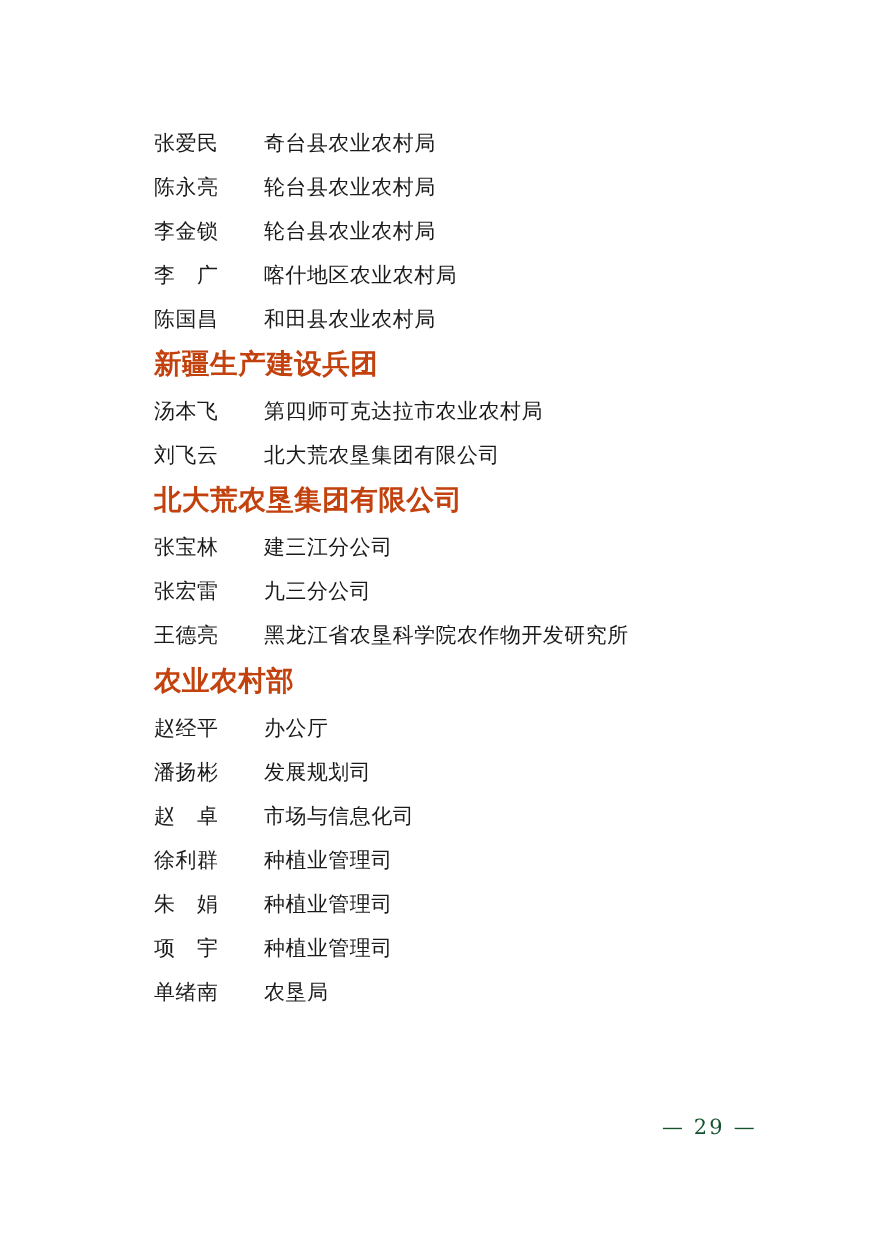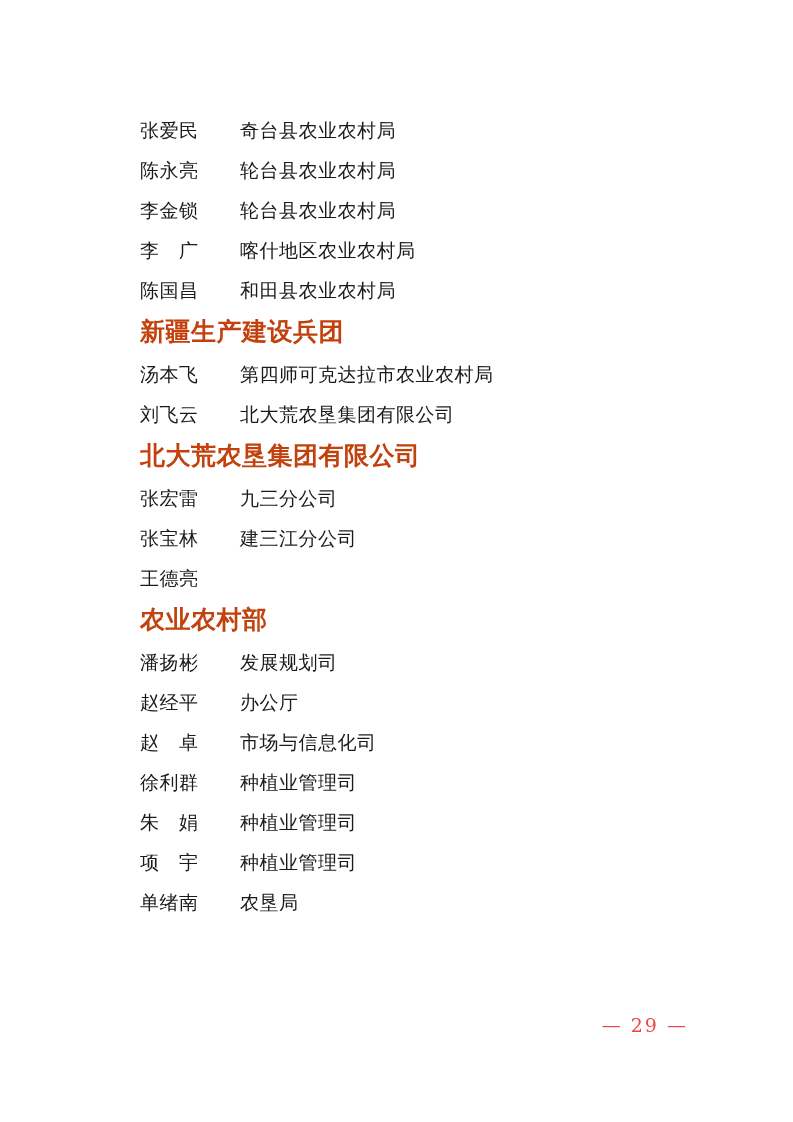--- a/index.html
+++ b/index.html
@@ -59,21 +59,21 @@
   }
   .section-block {
     display: block;
   }
   .page-number {
     position: absolute;
     right: 105px;
     bottom: 86px;
     font-family: "DejaVu Serif", "Liberation Serif", serif;
     font-size: 19px;
-    color: #ef4444;
+    color: #14532d;
     letter-spacing: 2px;
   }
 </style>
 </head>
 <body>
 
 <div class="page">
   <div class="doc-body" id="doc-body">
       <div class="section-block">
         <div class="entry">
@@ -104,40 +104,41 @@
           <span class="org">第四师可克达拉市农业农村局</span>
         </div>
         <div class="entry">
           <span class="name">刘飞云</span>
           <span class="org">北大荒农垦集团有限公司</span>
         </div>
       </div>
       <div class="section-block">
         <div class="section-heading">北大荒农垦集团有限公司</div>
         <div class="entry">
+          <span class="name">张宝林</span>
+          <span class="org">建三江分公司</span>
+        </div>
+        <div class="entry">
           <span class="name">张宏雷</span>
           <span class="org">九三分公司</span>
         </div>
         <div class="entry">
-          <span class="name">张宝林</span>
-          <span class="org">建三江分公司</span>
-        </div>
-        <div class="entry">
           <span class="name">王德亮</span>
+          <span class="org">黑龙江省农垦科学院农作物开发研究所</span>
         </div>
       </div>
       <div class="section-block">
         <div class="section-heading">农业农村部</div>
         <div class="entry">
+          <span class="name">赵经平</span>
+          <span class="org">办公厅</span>
+        </div>
+        <div class="entry">
           <span class="name">潘扬彬</span>
           <span class="org">发展规划司</span>
-        </div>
-        <div class="entry">
-          <span class="name">赵经平</span>
-          <span class="org">办公厅</span>
         </div>
         <div class="entry">
           <span class="name">赵　卓</span>
           <span class="org">市场与信息化司</span>
         </div>
         <div class="entry">
           <span class="name">徐利群</span>
           <span class="org">种植业管理司</span>
         </div>
         <div class="entry">

